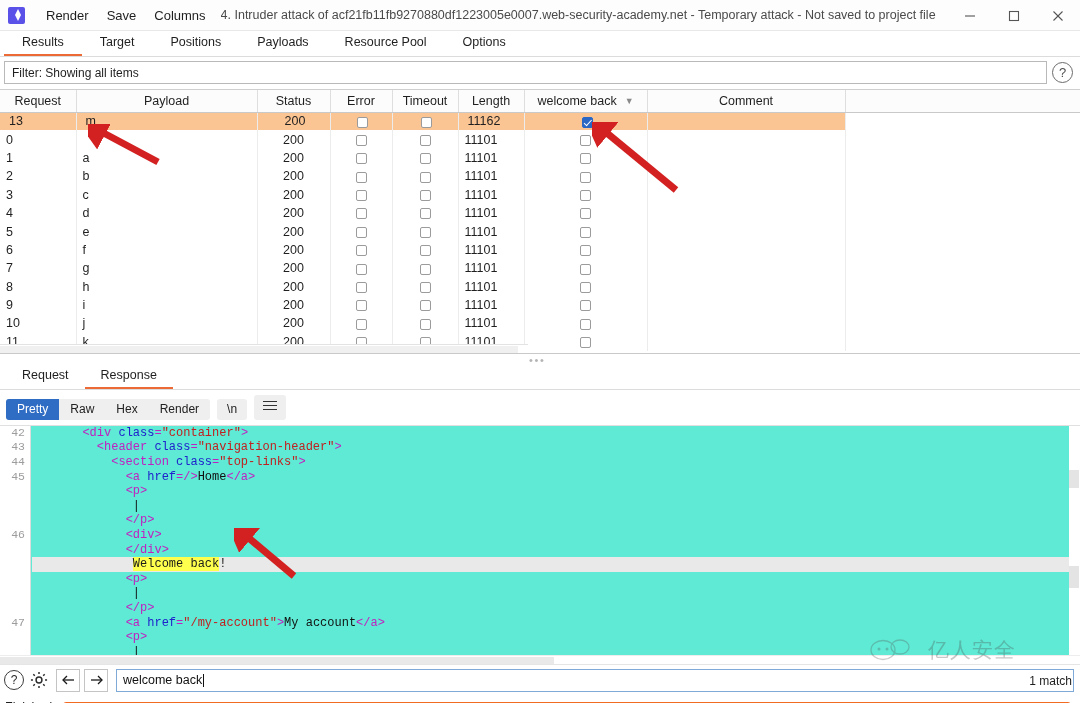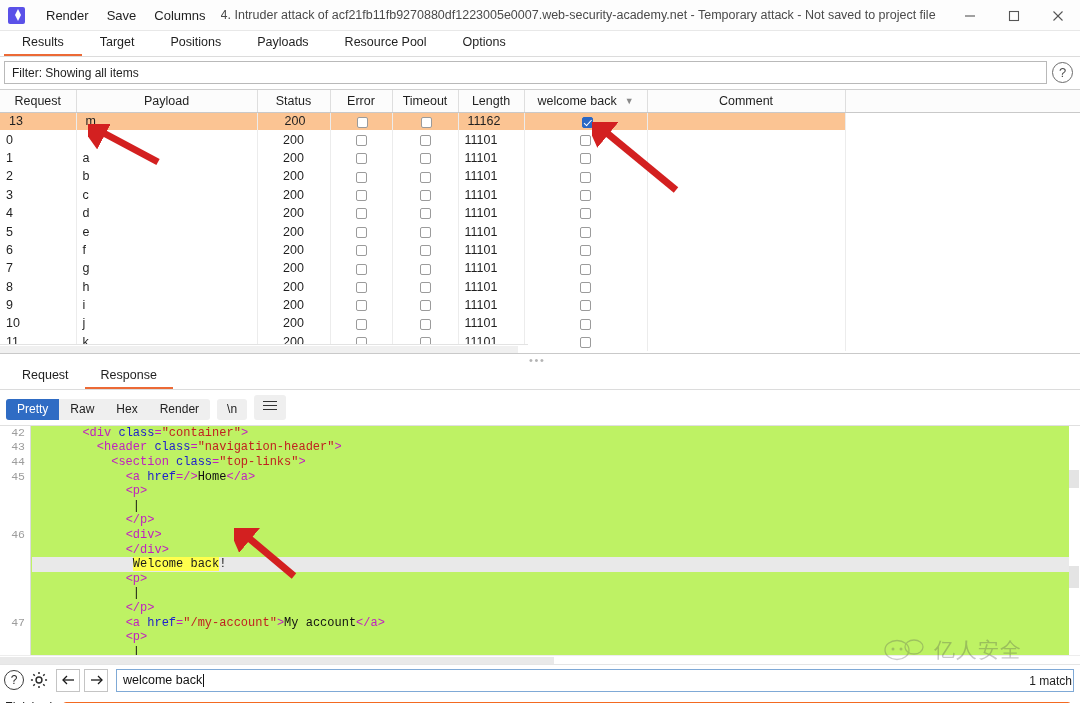--- a/index.html
+++ b/index.html
@@ -230,21 +230,21 @@
   .vchip.hamb { padding: 3px 9px 4px 9px; }
   .hamb-icon { display: inline-block; width: 14px; }
   .hamb-icon i {
     display: block; height: 1.5px; background: #333; margin: 2.6px 0;
   }
 
   
   .codewrap {
     position: relative;
     height: 239px;
-    background: #bef264;
+    background: #5eead4;
     border-top: 1px solid #e0e0e0;
     overflow: hidden;
     font-family: "Liberation Mono", "DejaVu Sans Mono", monospace;
     font-size: 12px;
   }
   .gutter {
     position: absolute; left: 0; top: 0; width: 31px; height: 100%;
     background: #fff; border-right: 1px solid #dcdcdc;
   }
   .gnum {
@@ -302,24 +302,24 @@
     display: inline-block; width: 1px; height: 13px;
     background: #111; margin-left: 1px;
   }
   .matchlbl {
     position: absolute; right: 8px; top: 9px;
     font-size: 12px; color: #1f1f1f;
   }
 
   
   .watermark {
-    position: absolute; right: 30px; top: 631px;
+    position: absolute; right: 44px; top: 631px;
     width: 166px; height: 38px;
     opacity: 0.30; pointer-events: none;
-    display: flex; align-items: center; gap: 4px; text-align: right;
+    display: flex; align-items: center; gap: 12px; text-align: right;
   }
   .wm-text {
     font-size: 21px; color: #4b4b4b;
     font-family: "DejaVu Sans", sans-serif;
     letter-spacing: 1px; line-height: 1;
   }
 
   
   .statusbar {
     height: 22px; display: flex; align-items: center;

